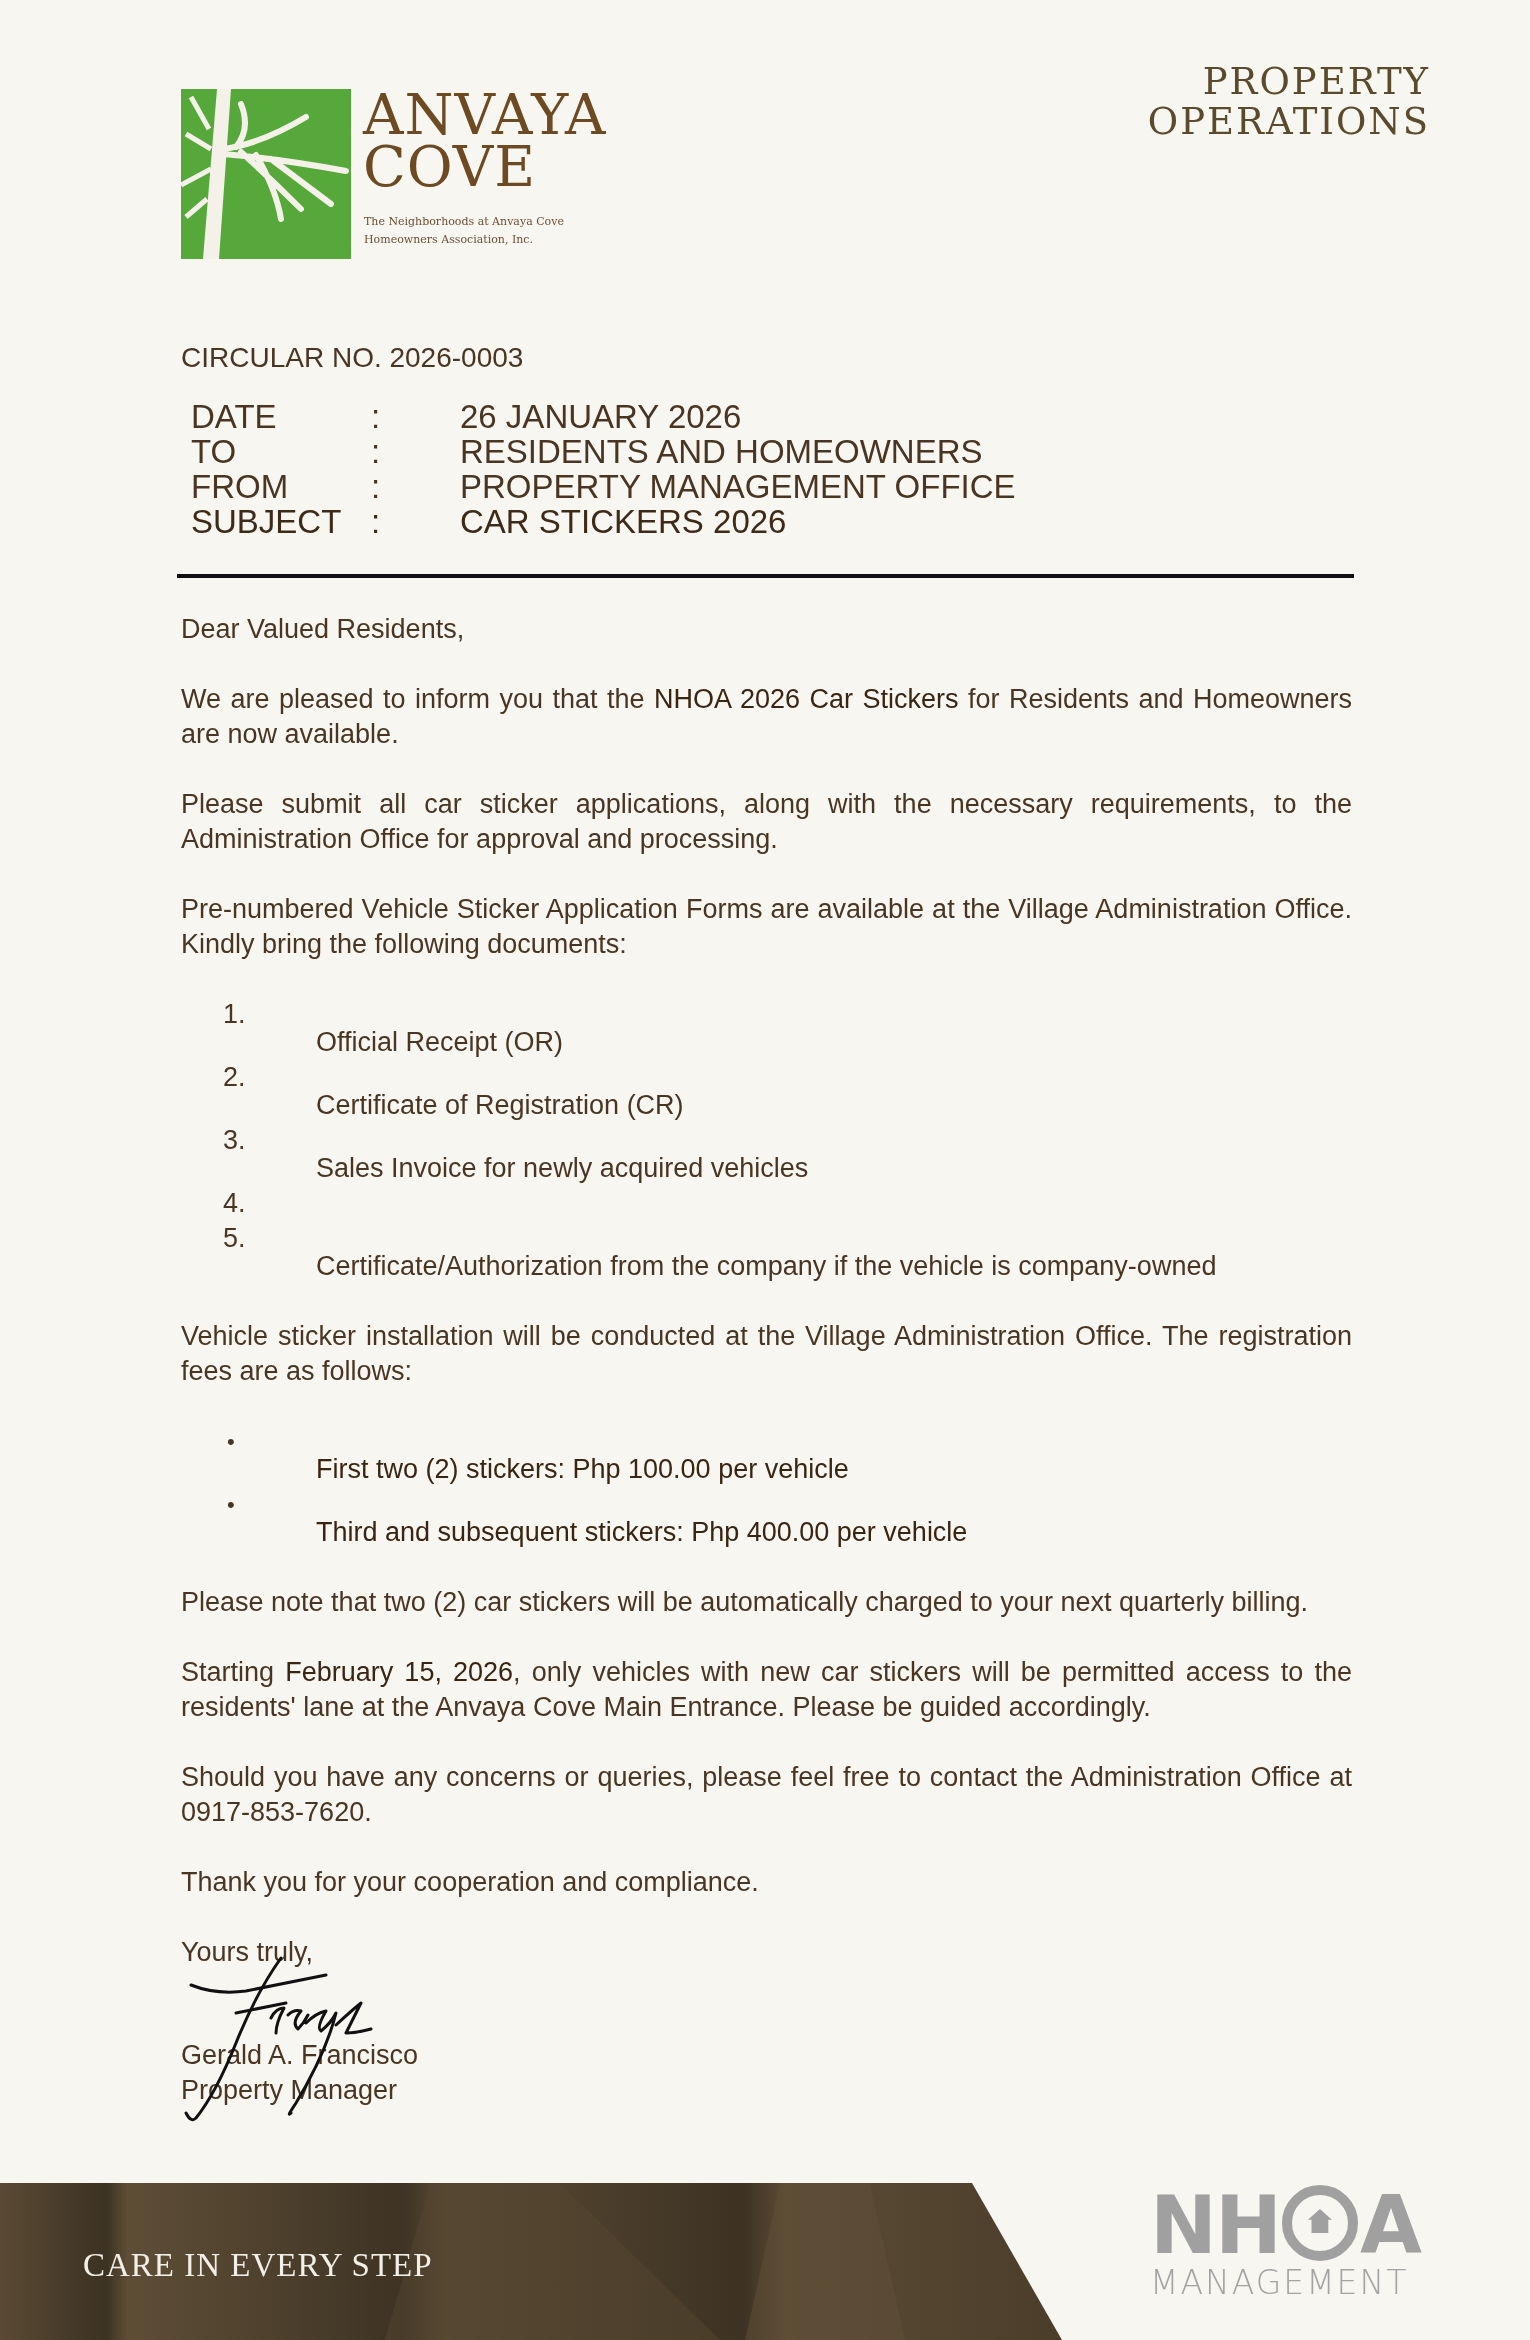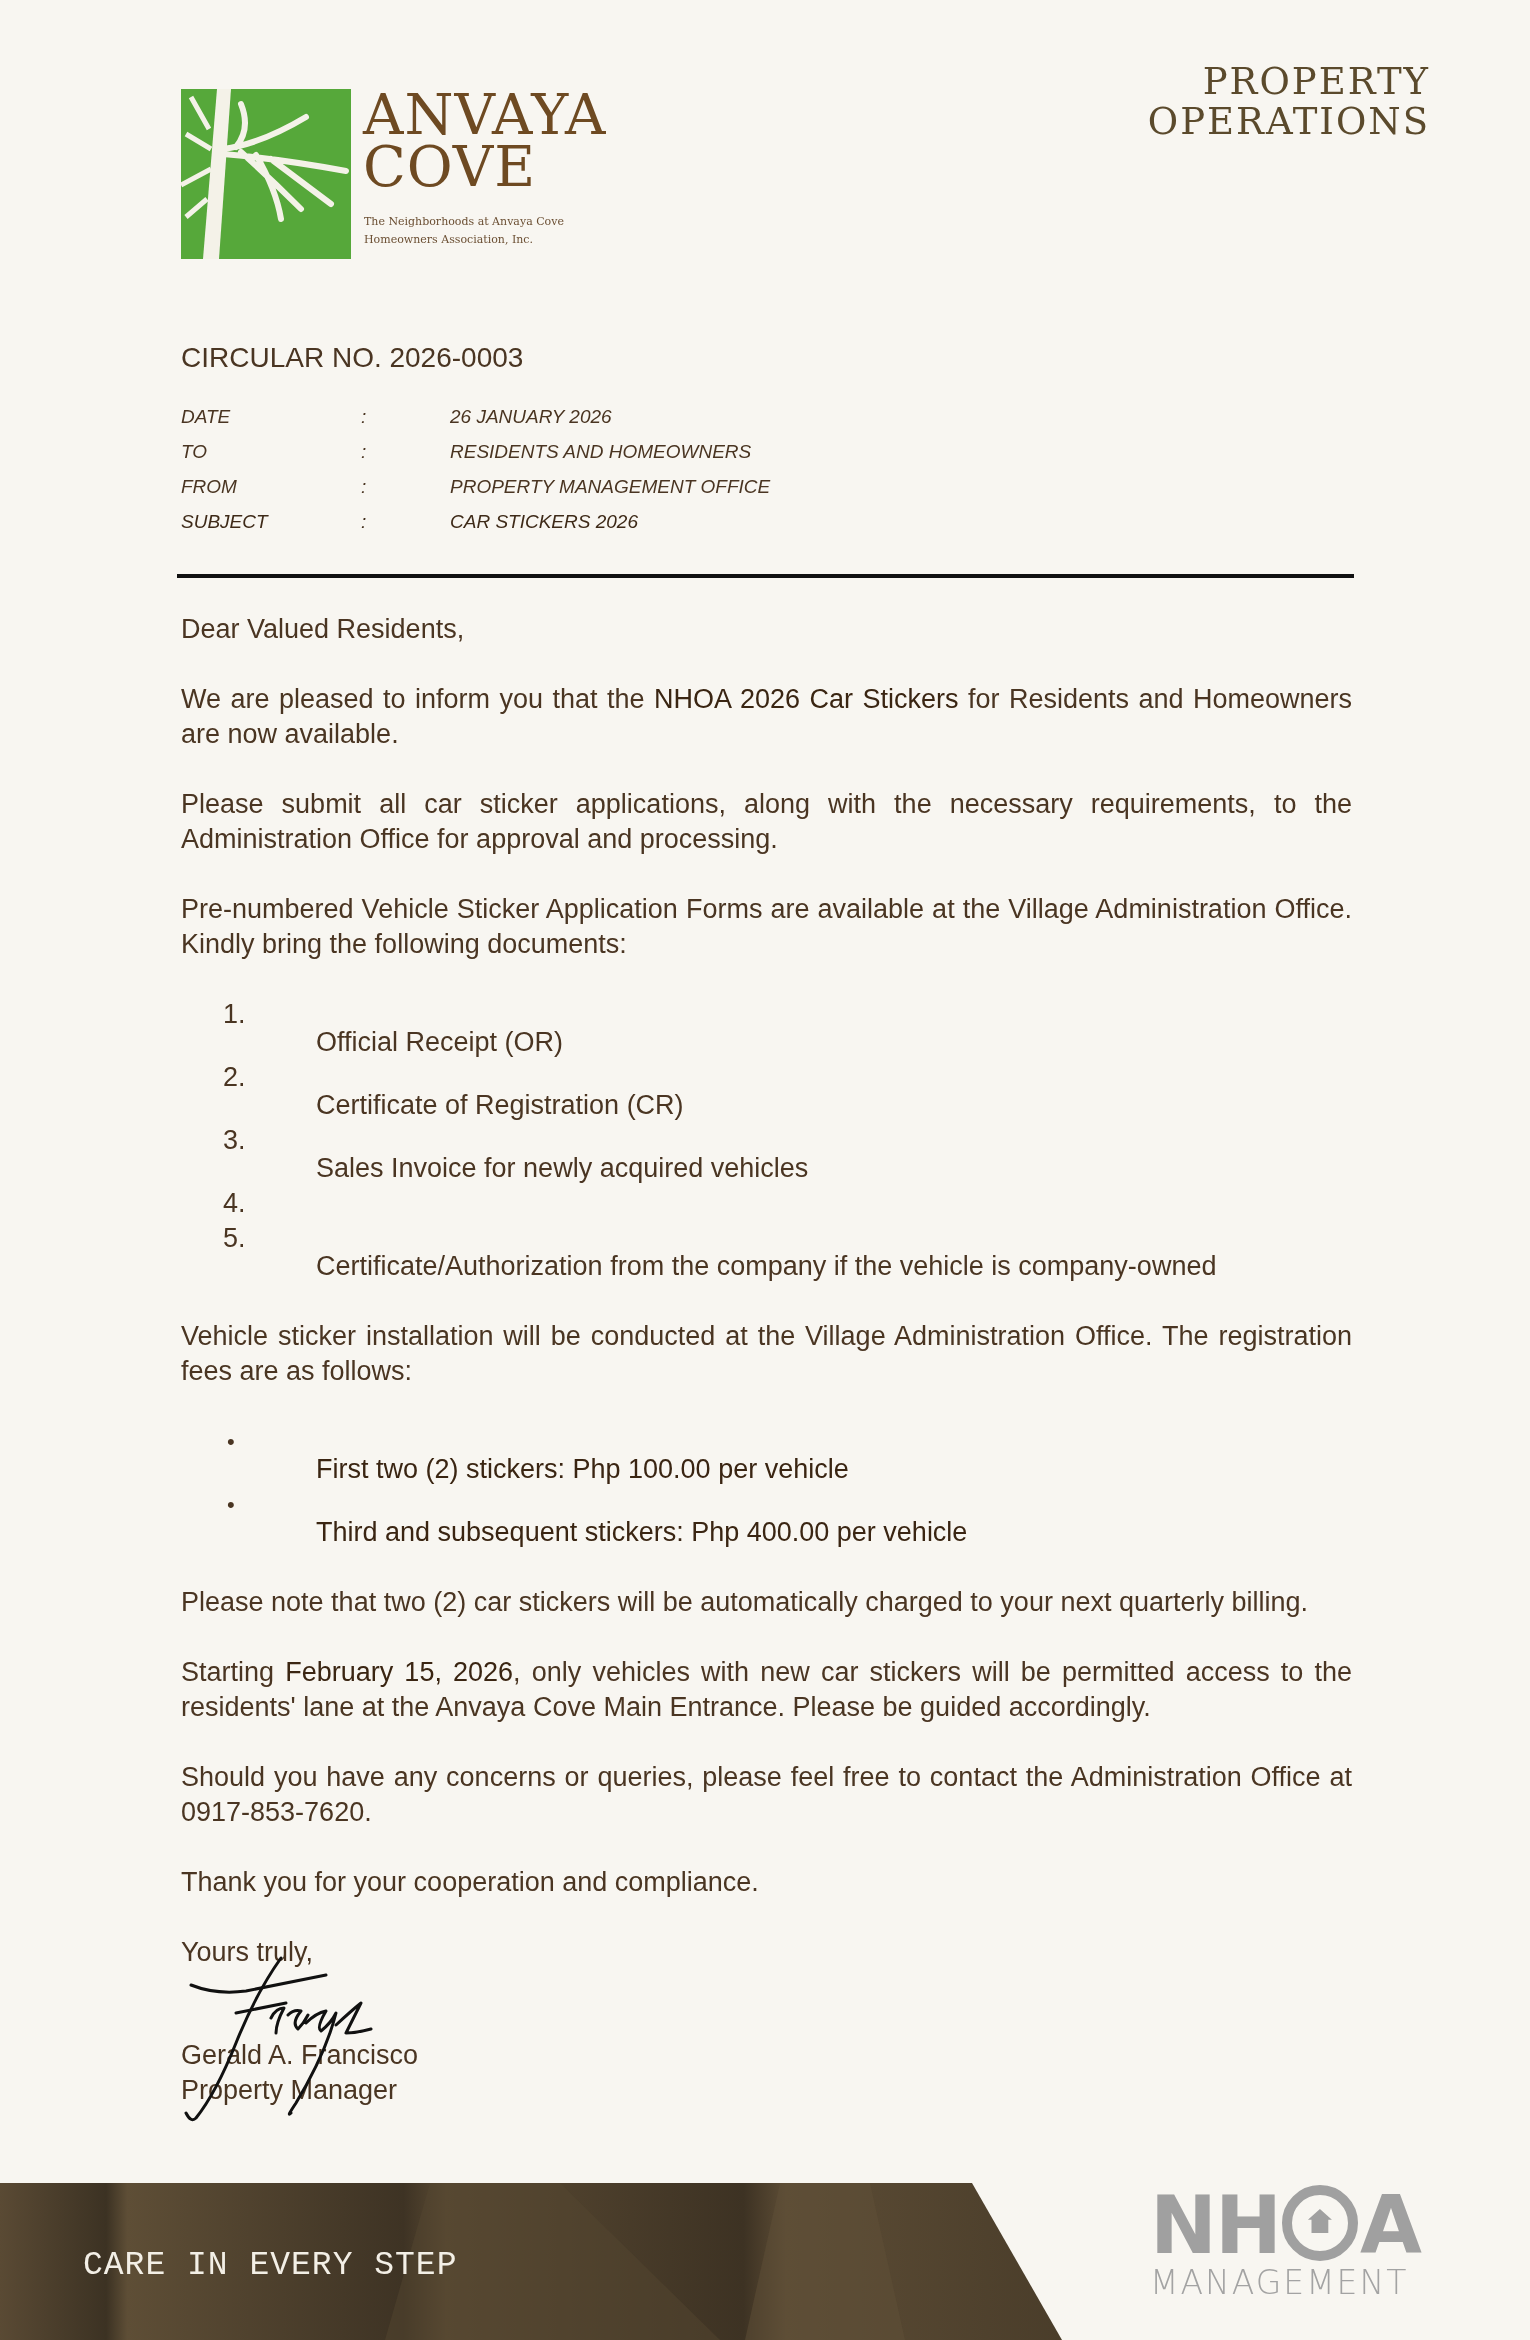--- a/index.html
+++ b/index.html
@@ -10,21 +10,21 @@
   .logo { position: absolute; left: 181px; top: 89px; width: 480px; height: 172px; }
   .logo-mark { position: absolute; left: 0; top: 0; width: 170px; height: 170px; background: #56a83a; overflow: hidden; }
   .logo-mark svg { width: 170px; height: 170px; display: block; }
   .logo-word { position: absolute; left: 182px; top: 0; color: #6e4a22; font-family: "DejaVu Serif", serif; font-size: 56px; line-height: 52px; letter-spacing: 1px; }
   .logo-tag { position: absolute; left: 183px; top: 124px; color: #6b4f33; font-family: "DejaVu Serif", serif; font-size: 11px; line-height: 18px; }
 
   .dept { position: absolute; right: 100px; top: 62px; text-align: right; color: #5b4a2c; font-family: "DejaVu Serif", serif; font-size: 37px; line-height: 40px; letter-spacing: 2px; }
 
   
   .circular { position: absolute; left: 181px; top: 342px; font-size: 28px; color: #4a3522; }
-  .meta { position: absolute; left: 181px; top: 399px; font-size: 19px; line-height: 35px; color: #4a3522; font-style: italic; }
+  .meta { position: absolute; left: 191px; top: 399px; font-size: 33px; line-height: 35px; color: #4a3522; }
   .meta-row { display: flex; }
   .meta-key { width: 180px; }
   .meta-colon { width: 89px; }
   .meta-row.subject { font-weight: normal; color: #3e2a18; }
   .rule { position: absolute; left: 177px; top: 574px; width: 1177px; height: 4px; background: #111; }
 
   
   .content { position: absolute; left: 181px; top: 612px; width: 1171px; font-size: 27px; line-height: 35px; color: #4a3522; }
   .content p { text-align: justify; margin-bottom: 35px; }
   .content b { font-weight: normal; color: #3a2512; }
@@ -36,21 +36,21 @@
   ul.fees .txt { color: #3a2512; }
   .sign { position: relative; height: 160px; }
   .sign-yours { position: absolute; left: 0; top: 0; }
   .sign-name { position: absolute; left: 0; top: 103px; }
   .sign-title { position: absolute; left: 0; top: 138px; }
   .signature { position: absolute; left: -5px; top: 18px; width: 210px; height: 170px; }
 
   
   .footer { position: absolute; left: 0; top: 2183px; width: 1100px; height: 157px; }
   .footer svg { width: 1100px; height: 157px; display: block; }
-  .tagline { position: absolute; left: 83px; top: 2247px; color: #f3efe6; font-family: Liberation Mono, monospace; font-size: 33px; letter-spacing: 1px; text-align: center; }
+  .tagline { position: absolute; left: 83px; top: 2247px; color: #f3efe6; font-family: Liberation Serif, serif; font-size: 33px; letter-spacing: 1px; text-align: center; }
   .nhoa { position: absolute; left: 1150px; top: 2185px; width: 300px; height: 120px; color: #a3a3a3; }
   .nhoa-mark { font-family: "DejaVu Sans", sans-serif; font-weight: bold; font-size: 80px; line-height: 80px; letter-spacing: -2px; color: #a0a0a0; }
   .nhoa-mark .o { display: inline-block; width: 76px; height: 76px; border: 10px solid #a0a0a0; border-radius: 50%; vertical-align: -8px; margin: 0 2px; position: relative; }
   .nhoa-mark .o::after { content: ""; position: absolute; left: 16px; top: 14px; width: 24px; height: 24px; background: #a0a0a0; clip-path: polygon(50% 0, 100% 45%, 85% 45%, 85% 100%, 15% 100%, 15% 45%, 0 45%); }
   .nhoa-sub { font-family: "DejaVu Sans", sans-serif; font-size: 33px; letter-spacing: 2px; line-height: 34px; color: #a3a3a3; font-weight: 200; }
 </style>
 </head>
 <body>
 
 <div class="logo">

